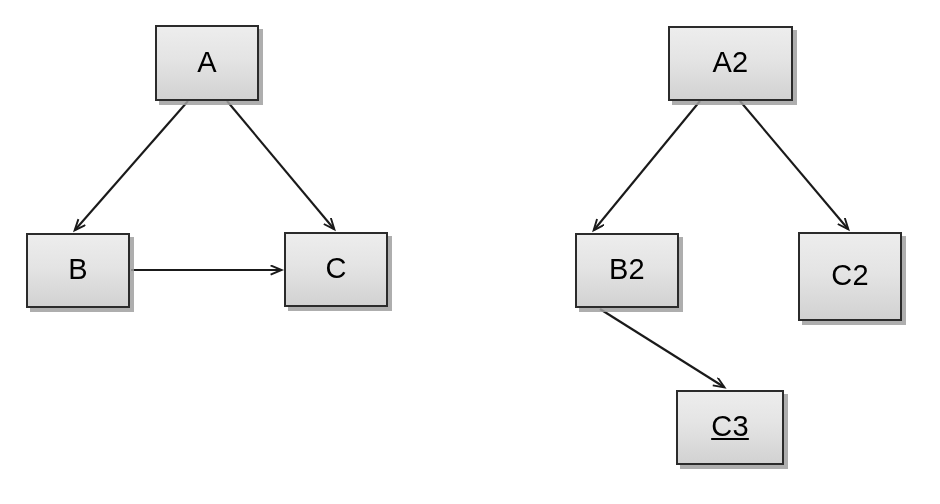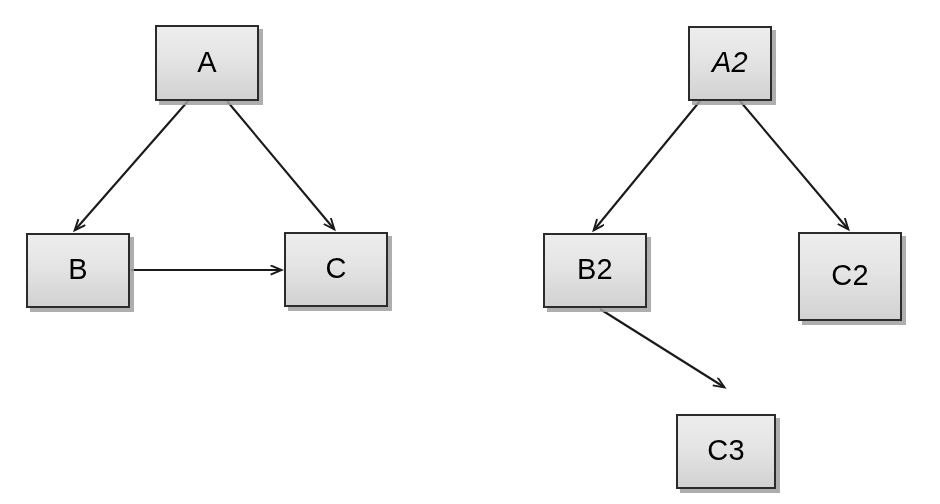--- a/index.html
+++ b/index.html
@@ -71,27 +71,27 @@
   <div id="nodes-group">
       <div class="node" style="left: 155px; top: 25px; width: 104px; height: 76px;">
         <span class="node-label">A</span>
       </div>
       <div class="node" style="left: 26px; top: 233px; width: 104px; height: 75px;">
         <span class="node-label">B</span>
       </div>
       <div class="node" style="left: 284px; top: 232px; width: 104px; height: 75px;">
         <span class="node-label">C</span>
       </div>
-      <div class="node" style="left: 688px; top: 26px; width: 84px; height: 75px; font-style: italic;">
+      <div class="node" style="left: 668px; top: 26px; width: 125px; height: 75px;">
         <span class="node-label">A2</span>
       </div>
-      <div class="node" style="left: 543px; top: 233px; width: 104px; height: 75px;">
+      <div class="node" style="left: 575px; top: 233px; width: 104px; height: 75px;">
         <span class="node-label">B2</span>
       </div>
       <div class="node" style="left: 798px; top: 232px; width: 104px; height: 89px;">
         <span class="node-label">C2</span>
       </div>
-      <div class="node" style="left: 676px; top: 414px; width: 100px; height: 75px;">
+      <div class="node" style="left: 676px; top: 390px; width: 108px; height: 75px; text-decoration: underline;">
         <span class="node-label">C3</span>
       </div>
     </div>
 
 </div>
 
 </body></html>

